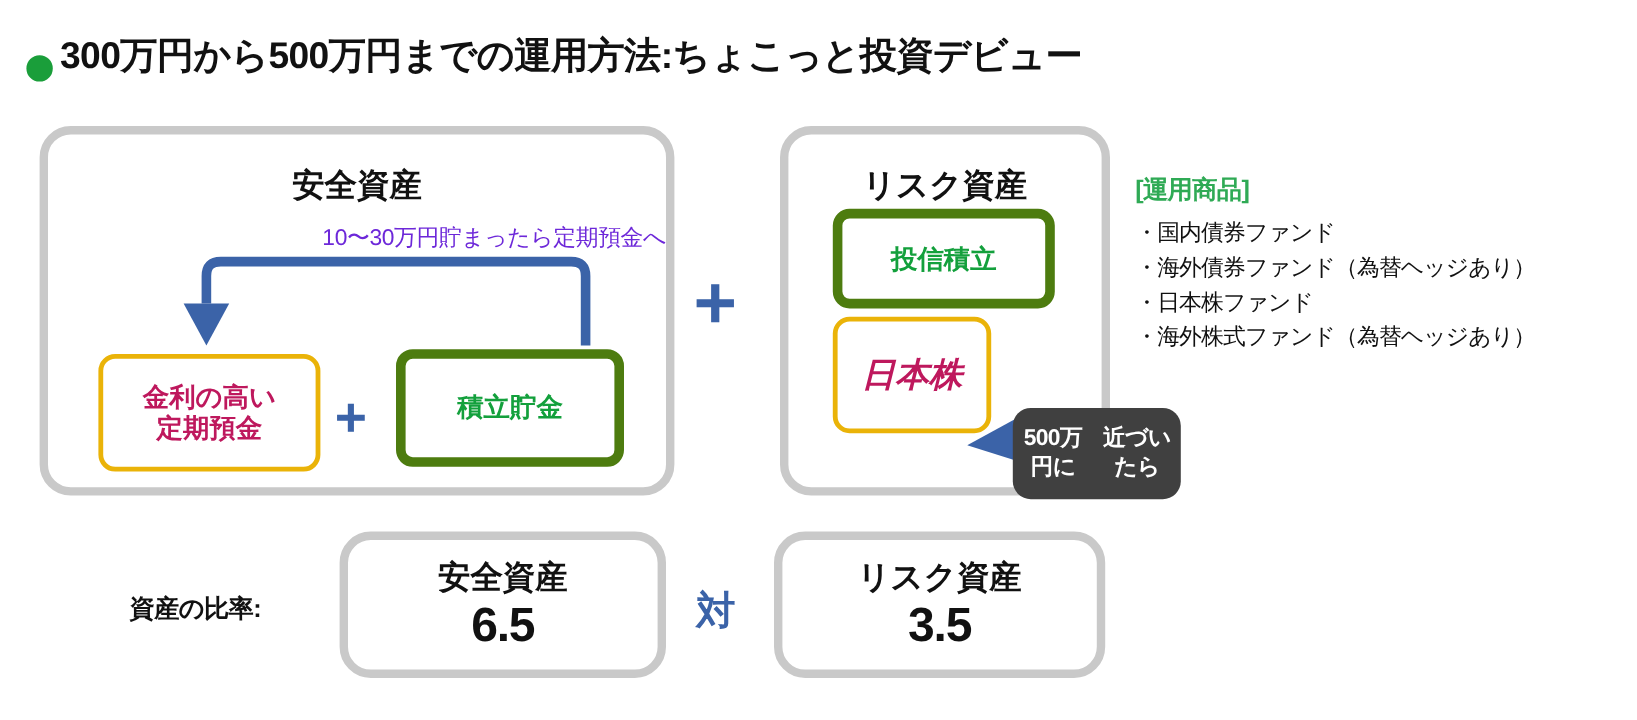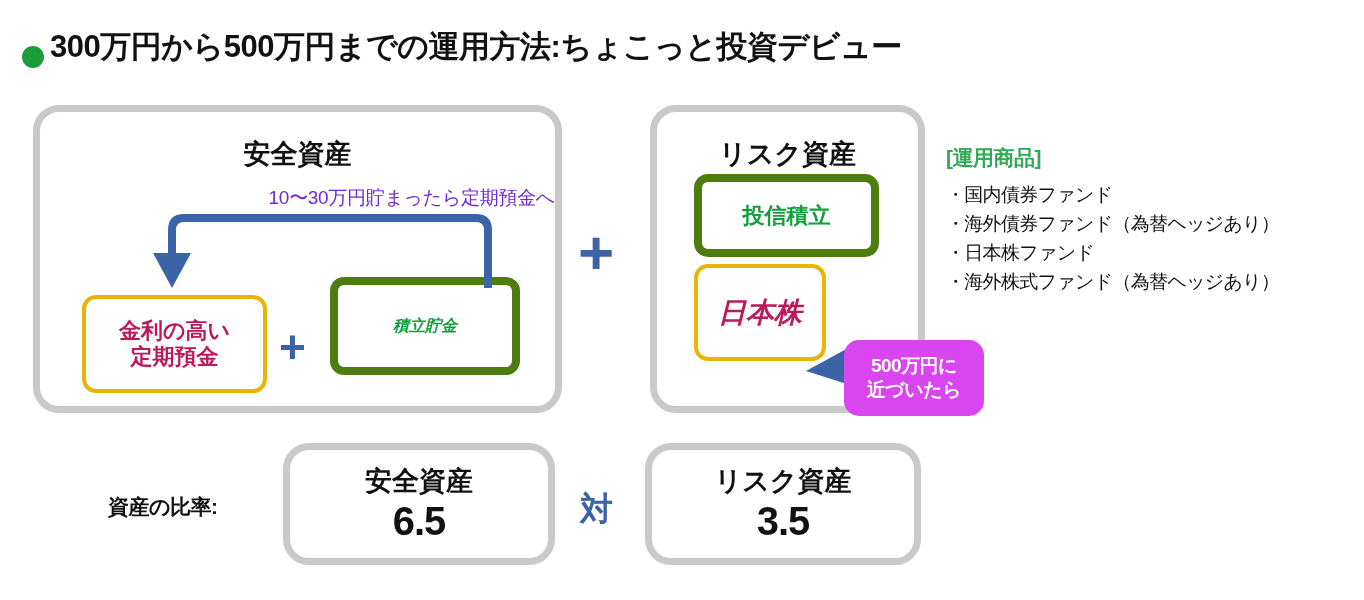--- a/index.html
+++ b/index.html
@@ -60,41 +60,41 @@
     display:flex;align-items:center;justify-content:center;
     text-align:center;
     font-weight:bold;
     line-height:1.18;
     background:#fff;
   }
   .box-red{border:4px solid #eab308;color:#be185d;text-align:center;}
   .box-green{border:8px solid #4d7c0f;color:#13a03c;}
 
   #box-teiki{left:42px;top:183px;width:185px;height:98px;font-size:22px;}
-  #box-tsumitate{left:290px;top:165px;width:190px;height:98px;font-size:16px;font-style:italic;}
+  #box-tsumitate{left:290px;top:179px;width:190px;height:98px;font-size:22px;}
   #box-toshin{left:37px;top:62px;width:185px;height:83px;font-size:22px;}
   #box-nihonkabu{left:37px;top:152px;width:132px;height:97px;font-size:28px;font-style:italic;}
 
   
   .plus{
     position:absolute;color:#3b63a8;font-weight:bold;
     line-height:1;
   }
   #plus-inner{left:239px;top:212px;font-size:46px;}
   #plus-main{left:578px;top:222px;font-size:62px;}
 
   
   #arrow-svg{left:33px;top:105px;}
 
   
   #callout{
     left:844px;top:340px;width:140px;height:76px;
-    background:#d946ef;border-radius:15px;
+    background:#404040;border-radius:15px;
     color:#ffffff;font-size:19px;font-weight:bold;
-    display:flex;flex-direction:column;align-items:center;justify-content:center;
+    display:flex;flex-direction:row;align-items:center;justify-content:center;
     line-height:1.28;letter-spacing:-0.5px;
     text-align:center;
   }
   #callout-tail{
     left:806px;top:345px;width:44px;height:44px;
   }
 
   
   #product-list{left:946px;top:144px;width:400px;}
   #product-head{

